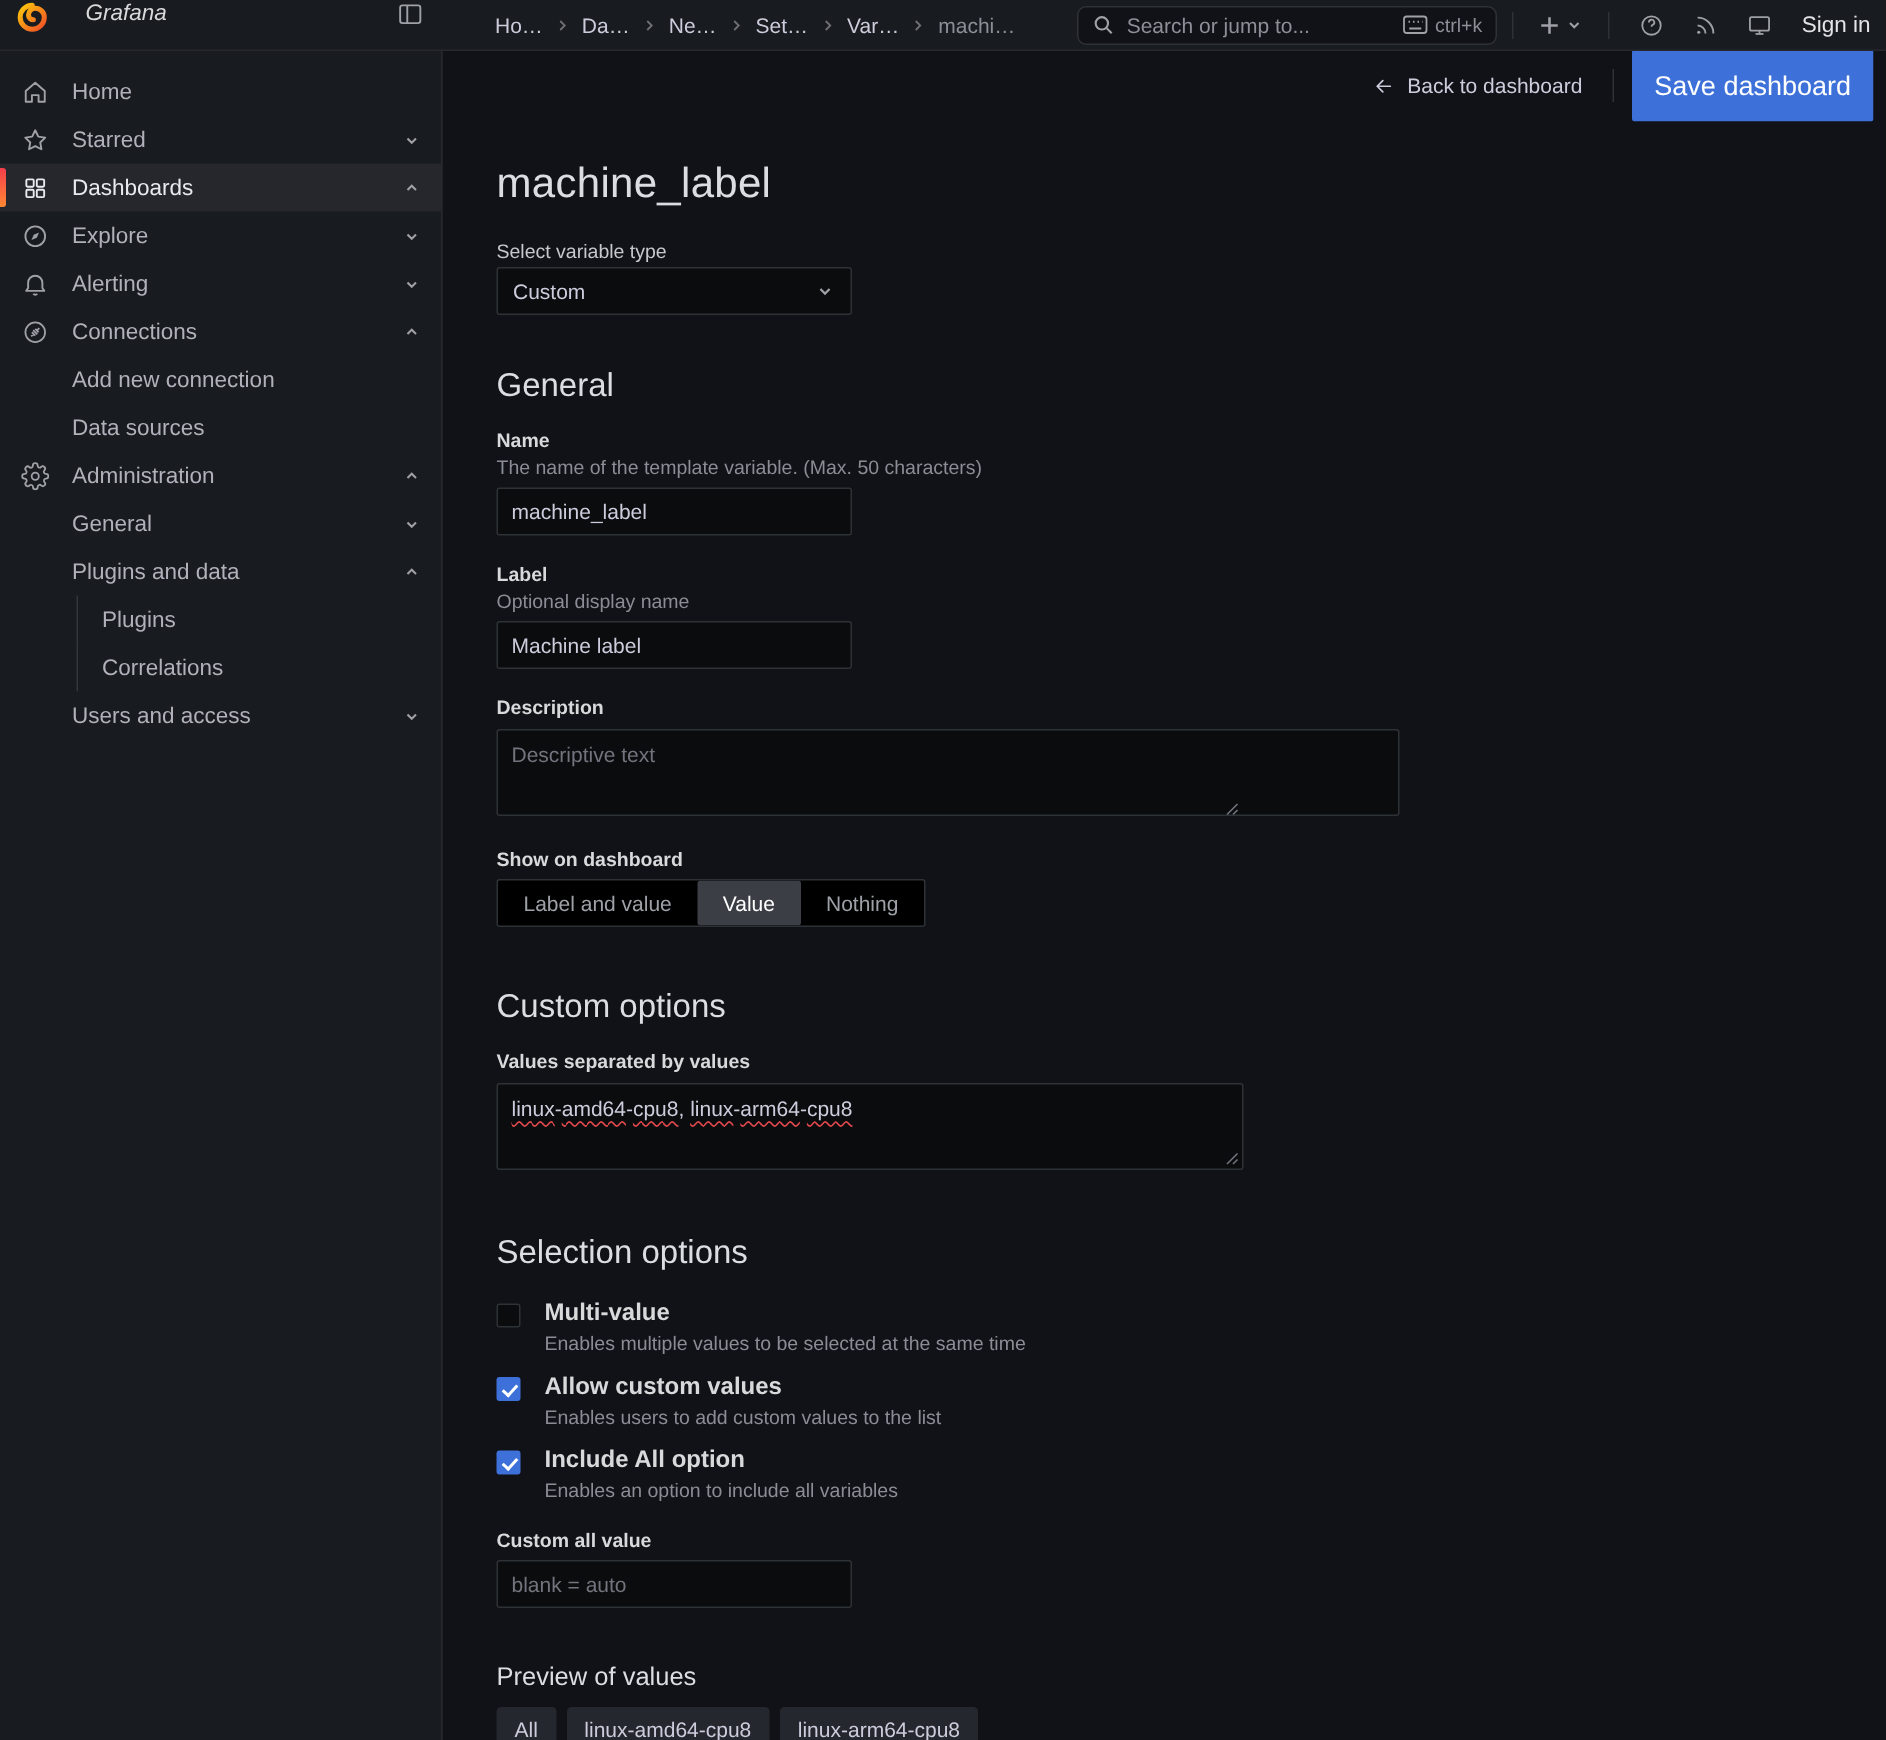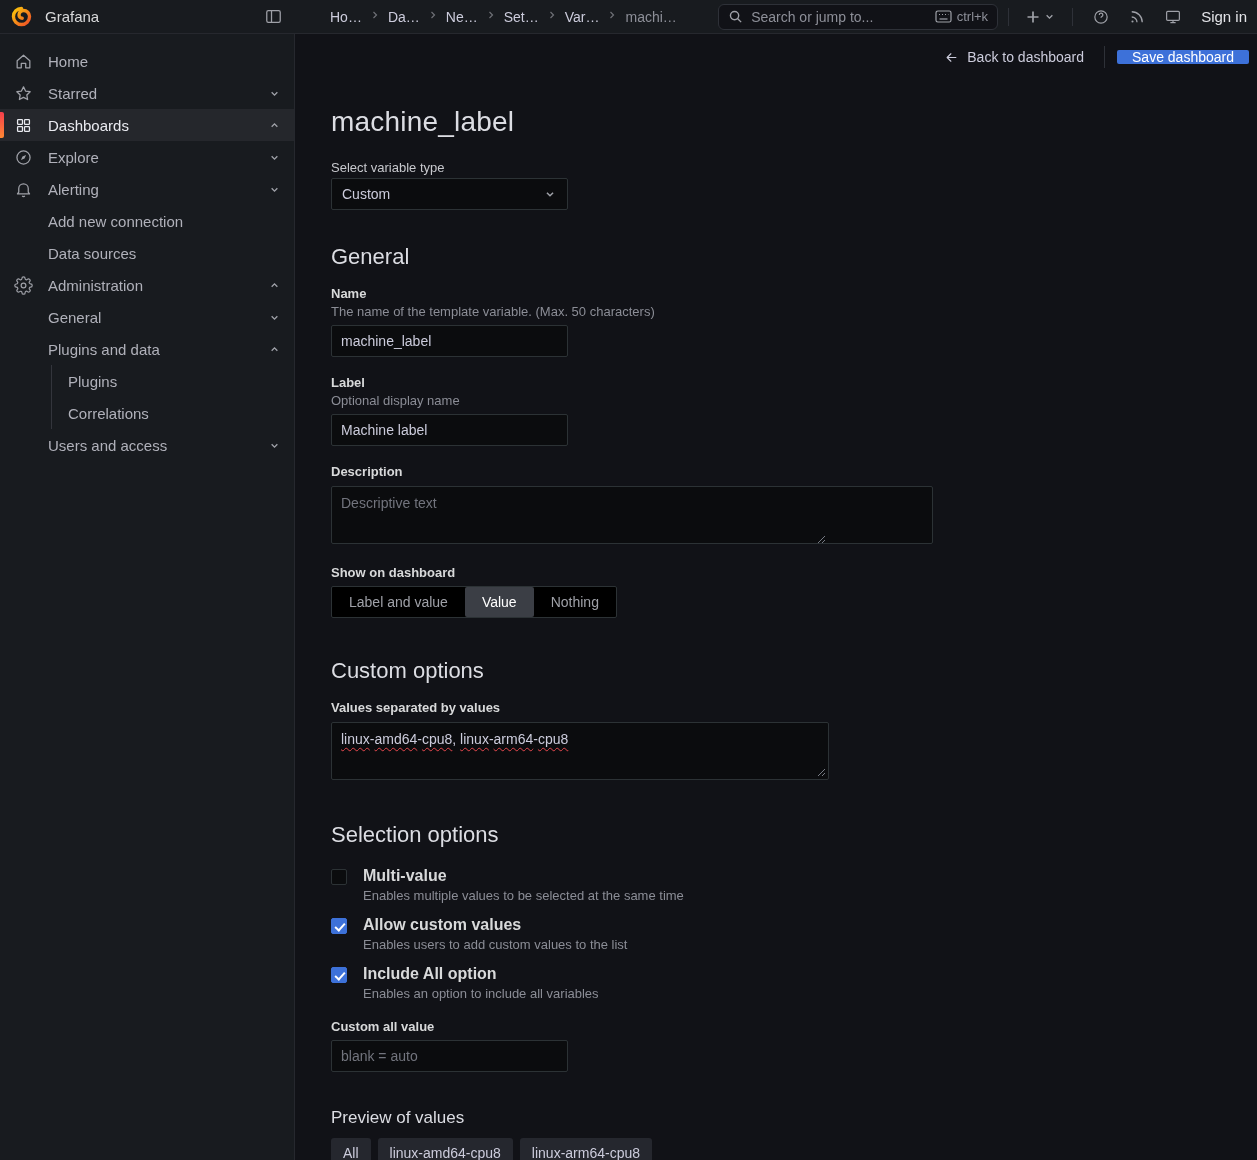--- a/index.html
+++ b/index.html
@@ -14,26 +14,26 @@
   .ico { color:#9fa1a8; }
 
   
   .topbar {
     position:fixed; top:0; left:0; right:0; height:34px;
     background:#181b1f; border-bottom:1px solid #26282e;
     display:flex; align-items:center; z-index:20;
   }
   .topbar-left {
     width:295px; flex:0 0 295px; height:100%;
-    display:flex; align-items:center; gap:12px; padding:0 12px 0 10px;
+    display:flex; gap:24px; padding:0 12px 0 10px;font-style:italic;
   }
   .brand-name { font-size:15px; color:#d8d9da; }
   .collapse-btn { margin-left:auto; cursor:pointer; }
   .topbar-main { flex:1; display:flex; align-items:center; height:100%; padding-right:10px; }
-  .breadcrumbs { display:flex; gap:7px; margin-left:35px; font-size:14px; }
+  .breadcrumbs { display:flex; align-items:center; gap:7px; margin-left:35px; font-size:14px; }
   .crumb { color:#ccccdc; cursor:pointer; white-space:nowrap; }
   .crumb.current { color:#8d8f98; cursor:default; }
   .crumb-sep { color:#6e7076; display:flex; }
   .search-box {
     margin-left:auto; width:280px; height:26px;
     background:#111217; border:1px solid #2e3138; border-radius:6px;
     display:flex; align-items:center; gap:8px; padding:0 9px;
     color:#8d8f98; cursor:text;
   }
   .search-text { font-size:14px; }
@@ -70,21 +70,21 @@
   }
   .nav-chevron { position:absolute; right:13px; color:#9fa1a8; display:flex; }
 
   
   .main { position:absolute; left:296px; top:34px; right:0; bottom:0; overflow:hidden; }
   .page-toolbar {
     height:46px; display:flex; align-items:center; justify-content:flex-end; padding:0 8px;
   }
   .back-btn { display:flex; align-items:center; gap:8px; color:#ccccdc; font-size:14px; cursor:pointer; padding:0 8px; }
   .pt-divider { width:1px; height:22px; background:#2e3138; margin:0 12px; }
-  .btn { height:14px; border-radius:2px; font-size:14px; font-weight:500;
+  .btn { height:48px; border-radius:2px; font-size:18px; font-weight:500;
          display:inline-flex; align-items:center; padding:0 14px; cursor:pointer;
          font-family:"Liberation Sans", sans-serif; border:1px solid transparent; }
   .btn-primary { background:#3d71d9; color:#ffffff; }
 
   .content { padding:26px 0 0 35px; }
   .page-title { font-size:28px; font-weight:400; color:#dcdde3; margin:0 0 22px 0; letter-spacing:0.2px; }
   .field-label { font-size:13px; font-weight:700; color:#d8d9da; margin-bottom:3px; }
   .field-label.thin { font-weight:400; color:#c7c8cd; }
   .field-help { font-size:13px; color:#8b8d96; margin-bottom:6px; }
   .section-h { font-size:22px; font-weight:400; color:#dcdde3; margin:34px 0 16px 0; }
@@ -328,20 +328,34 @@
         </svg>
     </span>
     <span>Alerting</span>
     <span class="nav-chevron">
         <svg width="13" height="13" viewBox="0 0 16 16" fill="none" stroke="currentColor" stroke-width="1.7">
           <path d="M4.5 6.5l3.5 3.5 3.5-3.5"></path>
         </svg>
       </span>
   </div>
 
+  <div class="nav-item">
+    <span class="nav-ico">
+      <svg width="19" height="19" viewBox="0 0 24 24" fill="none" stroke="currentColor" stroke-width="1.5">
+          <circle cx="12" cy="12" r="8.3"></circle>
+          <path d="M9.2 12l2.8 2.8M12 9.2l2.8 2.8M8.6 15.4l1.7-1.7M13.7 10.3l1.7-1.7M10.3 10.3l3.4 3.4"></path>
+        </svg>
+    </span>
+    <span>Connections</span>
+    <span class="nav-chevron">
+        <svg width="13" height="13" viewBox="0 0 16 16" fill="none" stroke="currentColor" stroke-width="1.7">
+          <path d="M4.5 9.5L8 6l3.5 3.5"></path>
+        </svg>
+      </span>
+  </div>
 
   <div class="nav-item lvl2">
     <span>Add new connection</span>
   </div>
   <div class="nav-item lvl2">
     <span>Data sources</span>
   </div>
 
   <div class="nav-item">
     <span class="nav-ico">

